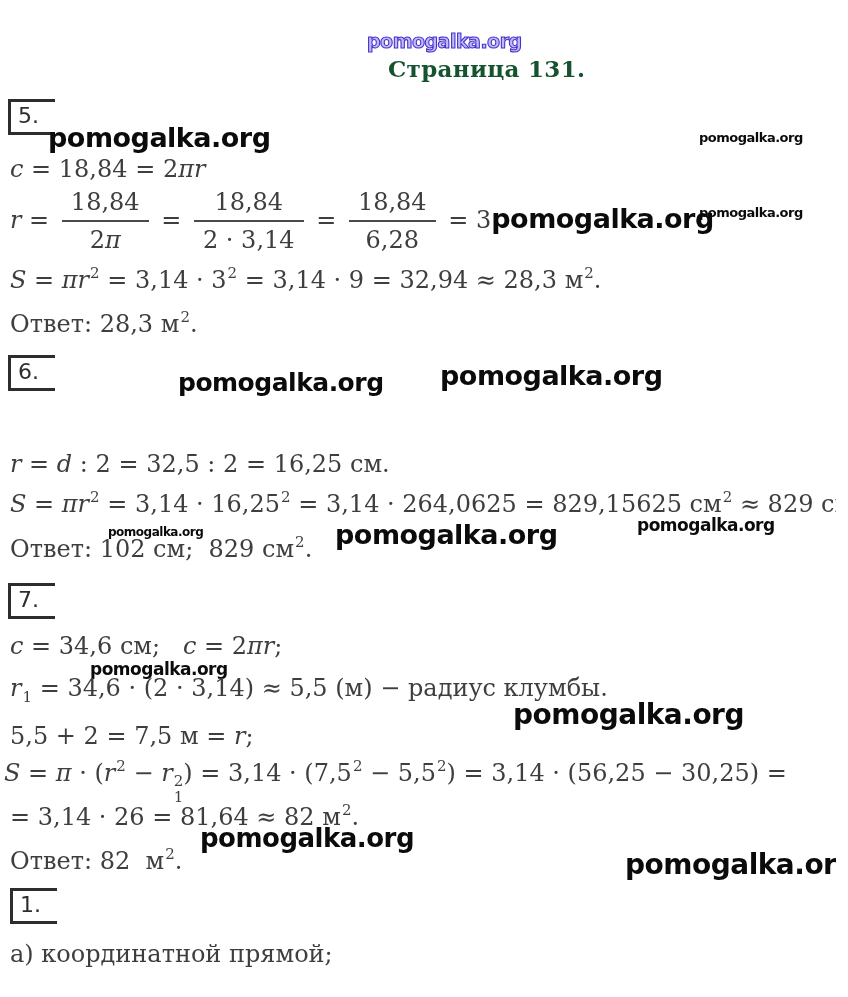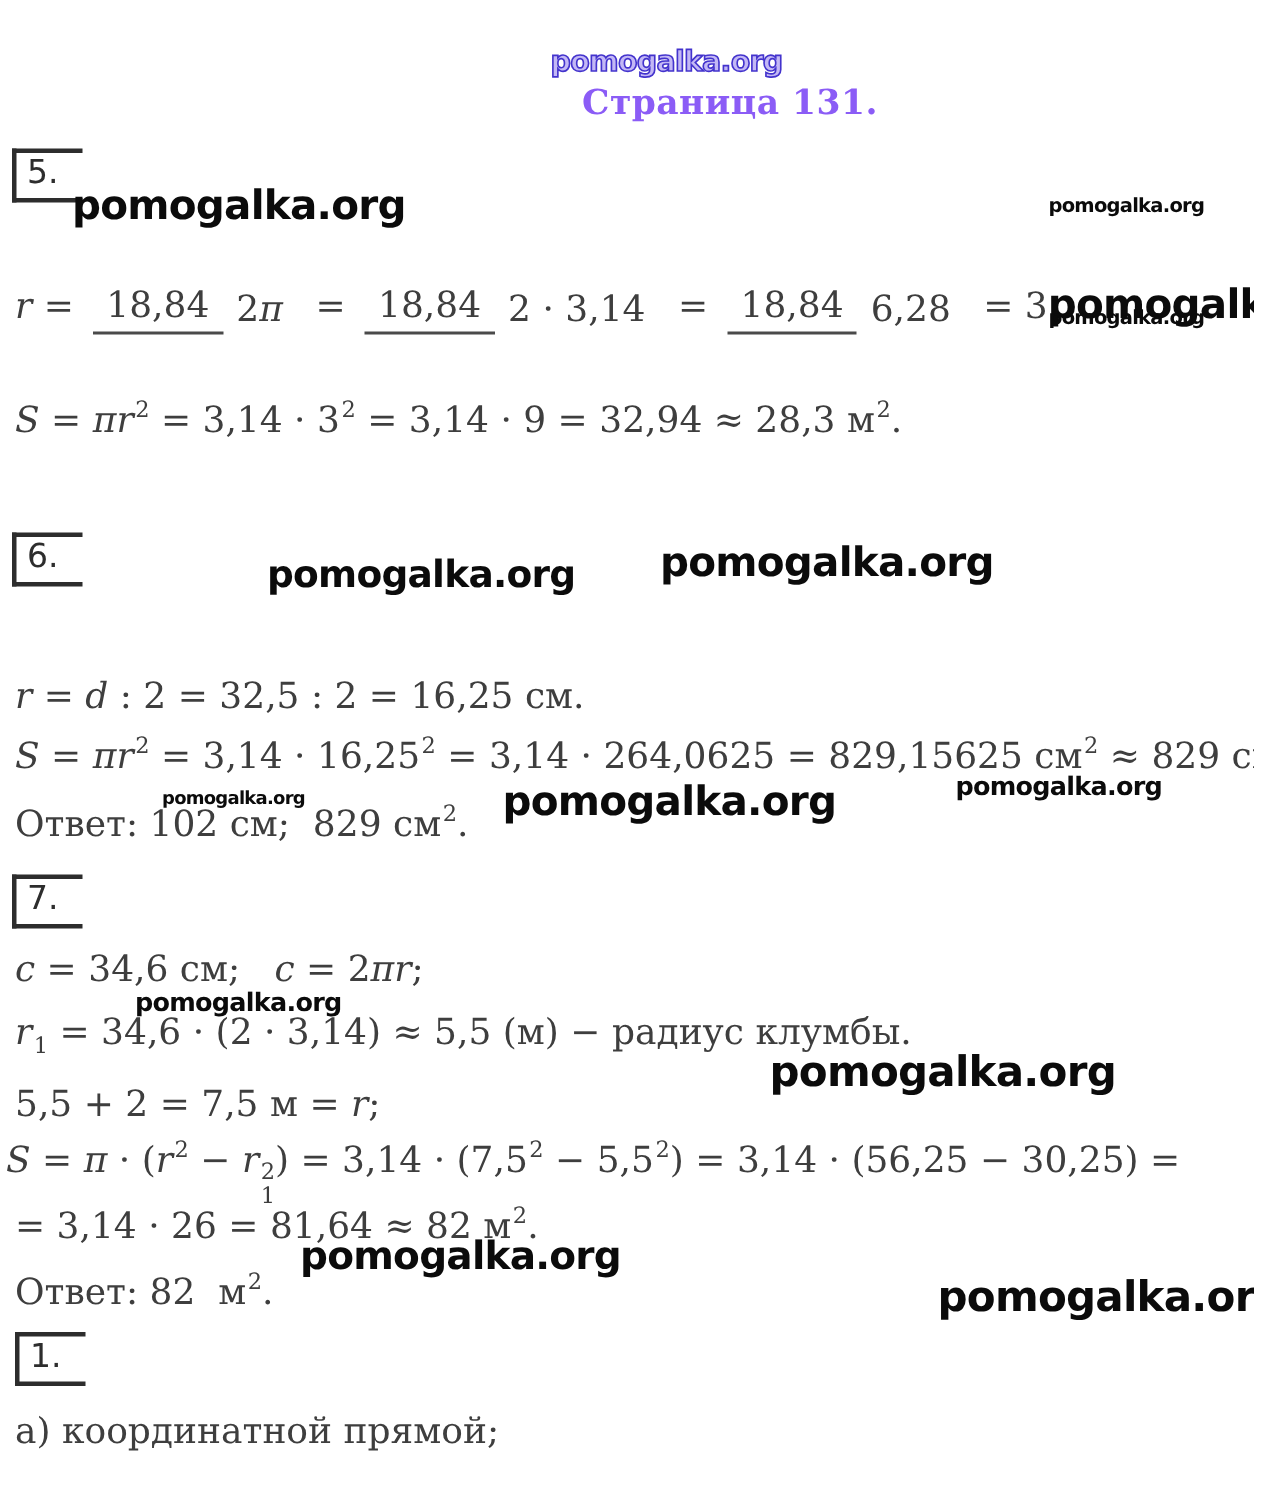--- a/index.html
+++ b/index.html
@@ -1,62 +1,64 @@
 <!DOCTYPE html>
 <html><head>
 <meta charset="utf-8">
 <style>
   html,body{margin:0;padding:0;background:#ffffff;}
   #page{position:relative;width:836px;height:997px;background:#ffffff;overflow:hidden;
         font-family:"DejaVu Serif","Liberation Serif",serif;margin-top:27px;}
-  .title{position:absolute;font-weight:700;font-size:23px;color:#8b5cf6;letter-spacing:.3px;}
+  .title{position:absolute;font-weight:700;font-size:23px;color:#14532d;letter-spacing:.3px;}
   .numbox{position:absolute;border:3px solid #2d2d2d;border-right:none;
           padding:1px 16px 3px 7px;font-family:"DejaVu Sans","Liberation Sans",sans-serif;
           font-size:22px;color:#2d2d2d;line-height:1.2;background:#fff;}
   .math{position:absolute;font-size:24px;color:#3e3e3e;white-space:nowrap;line-height:1.25;}
   .mv{font-style:italic;}
   .msup{font-size:15px;position:relative;top:-10px;margin-left:1px;}
   .msub{font-size:15px;position:relative;top:6px;margin-left:1px;}
   .mss{display:inline-flex;flex-direction:column;line-height:1.05;font-size:15px;
        vertical-align:-5px;margin-left:1px;}
-  .mfrac{display:inline-flex;flex-direction:row;text-align:center;vertical-align:middle;margin:0 5px;}
+  .mfrac{display:inline-flex;flex-direction:column;text-align:center;vertical-align:middle;margin:0 5px;}
   .mnum{padding:0 9px 3px;border-bottom:2px solid #4a4a4a;}
   .mden{padding:3px 9px 0;}
   .wm{position:absolute;font-family:"DejaVu Sans","Liberation Sans",sans-serif;font-weight:700;
       color:#0b0b0b;white-space:nowrap;letter-spacing:-0.5px;line-height:1.1;}
   .wm-inline{font-family:"DejaVu Sans","Liberation Sans",sans-serif;font-weight:700;color:#0b0b0b;
       font-size:27px;letter-spacing:-0.5px;}
   .wm-purple{color:#c3b8f5;-webkit-text-stroke:1.1px #4333cd;}
 </style>
 </head>
 <body>
 
 <div id="page">
 
   <span class="wm wm-purple" style="left:367px;top:4px;font-size:19px">pomogalka.org</span>
   <div class="title" style="left:388px;top:28px">Страница 131.</div>
 
   <div class="numbox" style="left:8px;top:72px">5.</div>
   <span class="wm" style="left:48px;top:96px;font-size:27px">pomogalka.org</span>
   <span class="wm" style="left:699px;top:104px;font-size:13px">pomogalka.org</span>
 
+  <div class="math" style="left:10px;top:127px"><span class="mv">c</span><span class="mt"> = 18,84 = 2</span><span class="mv">π</span><span class="mv">r</span></div>
   <div class="math" style="left:10px;top:160px">
     <span><span class="mv">r</span><span class="mt"> = </span><span class="mfrac">
           <span class="mnum"><span class="mt">18,84</span></span>
           <span class="mden"><span class="mt">2</span><span class="mv">π</span></span>
         </span><span class="mt"> = </span><span class="mfrac">
           <span class="mnum"><span class="mt">18,84</span></span>
           <span class="mden"><span class="mt">2 · 3,14</span></span>
         </span><span class="mt"> = </span><span class="mfrac">
           <span class="mnum"><span class="mt">18,84</span></span>
           <span class="mden"><span class="mt">6,28</span></span>
         </span><span class="mt"> = 3</span></span><span class="wm-inline">pomogalka.org</span>
   </div>
   <span class="wm" style="left:699px;top:179px;font-size:13px">pomogalka.org</span>
   <div class="math" style="left:10px;top:238px"><span class="mv">S</span><span class="mt"> = </span><span class="mv">π</span><span class="mv">r</span><span class="msup">2</span><span class="mt"> = 3,14 · 3</span><span class="msup">2</span><span class="mt"> = 3,14 · 9 = 32,94 ≈ 28,3 м</span><span class="msup">2</span><span class="mt">.</span></div>
+  <div class="math" style="left:10px;top:282px"><span class="mt">Ответ: 28,3 м</span><span class="msup">2</span><span class="mt">.</span></div>
 
   <div class="numbox" style="left:8px;top:328px">6.</div>
   <span class="wm" style="left:178px;top:342px;font-size:25px">pomogalka.org</span>
   <span class="wm" style="left:440px;top:334px;font-size:27px">pomogalka.org</span>
 
   <div class="math" style="left:10px;top:422px"><span class="mv">r</span><span class="mt"> = </span><span class="mv">d</span><span class="mt"> : 2 = 32,5 : 2 = 16,25 см.</span></div>
   <div class="math" style="left:10px;top:462px"><span class="mv">S</span><span class="mt"> = </span><span class="mv">π</span><span class="mv">r</span><span class="msup">2</span><span class="mt"> = 3,14 · 16,25</span><span class="msup">2</span><span class="mt"> = 3,14 · 264,0625 = 829,15625 см</span><span class="msup">2</span><span class="mt"> ≈ 829 см</span></div>
   <span class="wm" style="left:108px;top:499px;font-size:12px">pomogalka.org</span>
   <span class="wm" style="left:335px;top:493px;font-size:27px">pomogalka.org</span>
   <span class="wm" style="left:637px;top:489px;font-size:17px">pomogalka.org</span>

